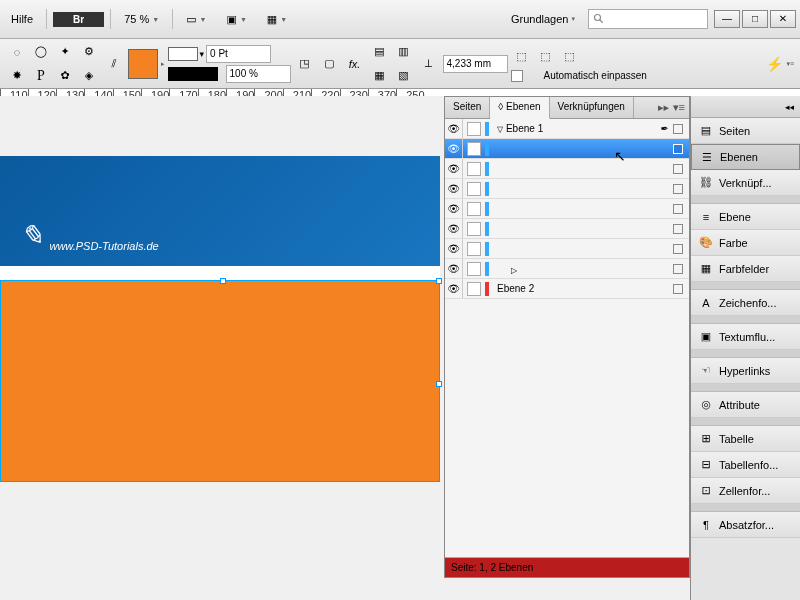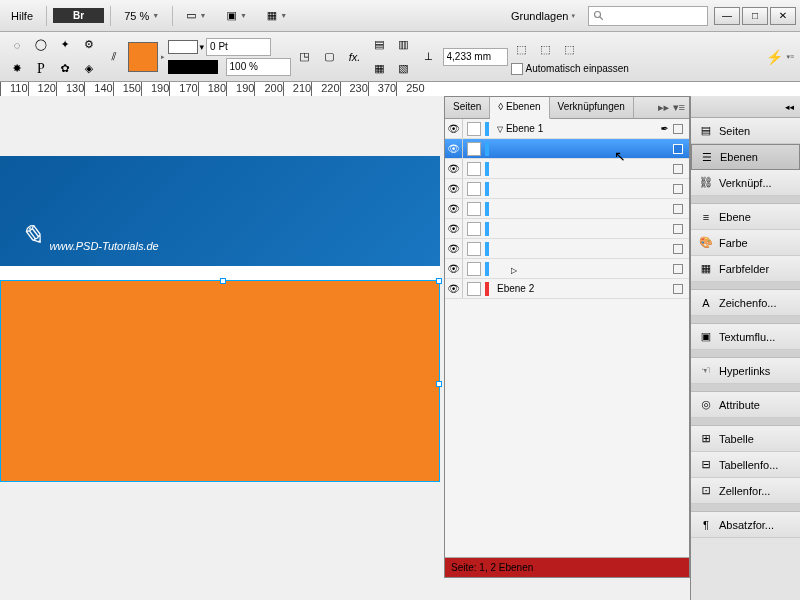--- a/index.html
+++ b/index.html
@@ -1,17 +1,17 @@
 <!DOCTYPE html>
 <html><head>
 <meta charset="utf-8">
 <style>
 * { margin:0; padding:0; box-sizing:border-box; font-family:Tahoma,Arial,sans-serif; font-size:11px; }
 body { width:800px; height:600px; background:#e8e8e8; overflow:hidden; position:relative; }
-.topbar { height:32px; background:linear-gradient(#f5f5f5,#e0e0e0); border-bottom:1px solid #aaa; display:flex; align-items:center; padding:0 4px; gap:6px; }
+.topbar { height:39px; background:linear-gradient(#f5f5f5,#e0e0e0); border-bottom:1px solid #aaa; display:flex; align-items:center; padding:0 4px; gap:6px; }
 .topbar .sep { width:1px; height:20px; background:#bbb; }
 .btn { padding:3px 6px; border:1px solid transparent; border-radius:2px; cursor:pointer; display:inline-flex; align-items:center; gap:3px; }
 .br-badge { background:#333; color:#fff; padding:2px 20px; font-weight:bold; font-size:10px; }
 .dropdown-arrow { font-size:7px; color:#666; }
 .search-box { flex:1; max-width:120px; height:20px; border:1px solid #aaa; background:#fff; display:flex; align-items:center; padding:0 4px; }
 .search-box svg { width:12px; height:12px; }
 .winbtns { margin-left:auto; display:flex; gap:2px; }
 .winbtn { width:26px; height:18px; border:1px solid #888; background:linear-gradient(#fafafa,#ddd); text-align:center; font-size:10px; line-height:16px; cursor:pointer; }
 .toolbar2 { height:50px; background:linear-gradient(#f2f2f2,#dfdfdf); border-bottom:1px solid #999; display:flex; align-items:center; padding:2px 6px; gap:3px; }
 .tool-ico { width:22px; height:22px; display:flex; align-items:center; justify-content:center; border:1px solid transparent; cursor:pointer; }
@@ -125,21 +125,21 @@
     </div>
   </div>
   <span class="tool-ico">⟂</span>
   <input class="input-sm" value="4,233 mm" style="">
   <div class="icon-row">
     <div style="display:flex;gap:2px">
       <span class="tool-ico">⬚</span>
       <span class="tool-ico">⬚</span>
       <span class="tool-ico">⬚</span>
     </div>
-    <div style="display:flex;align-items:center;gap:3px">
+    <div style="display:flex;align-items:center;gap:21px">
       <span class="checkbox"></span>
       <span style="font-size:10px">Automatisch einpassen</span>
     </div>
   </div>
   <span style="margin-left:auto;font-size:14px;cursor:pointer">⚡</span>
   <span class="dropdown-arrow">▾≡</span>
 </div>
 
 <div class="ruler" id="ruler">
     <div class="ruler-tick">110</div>

